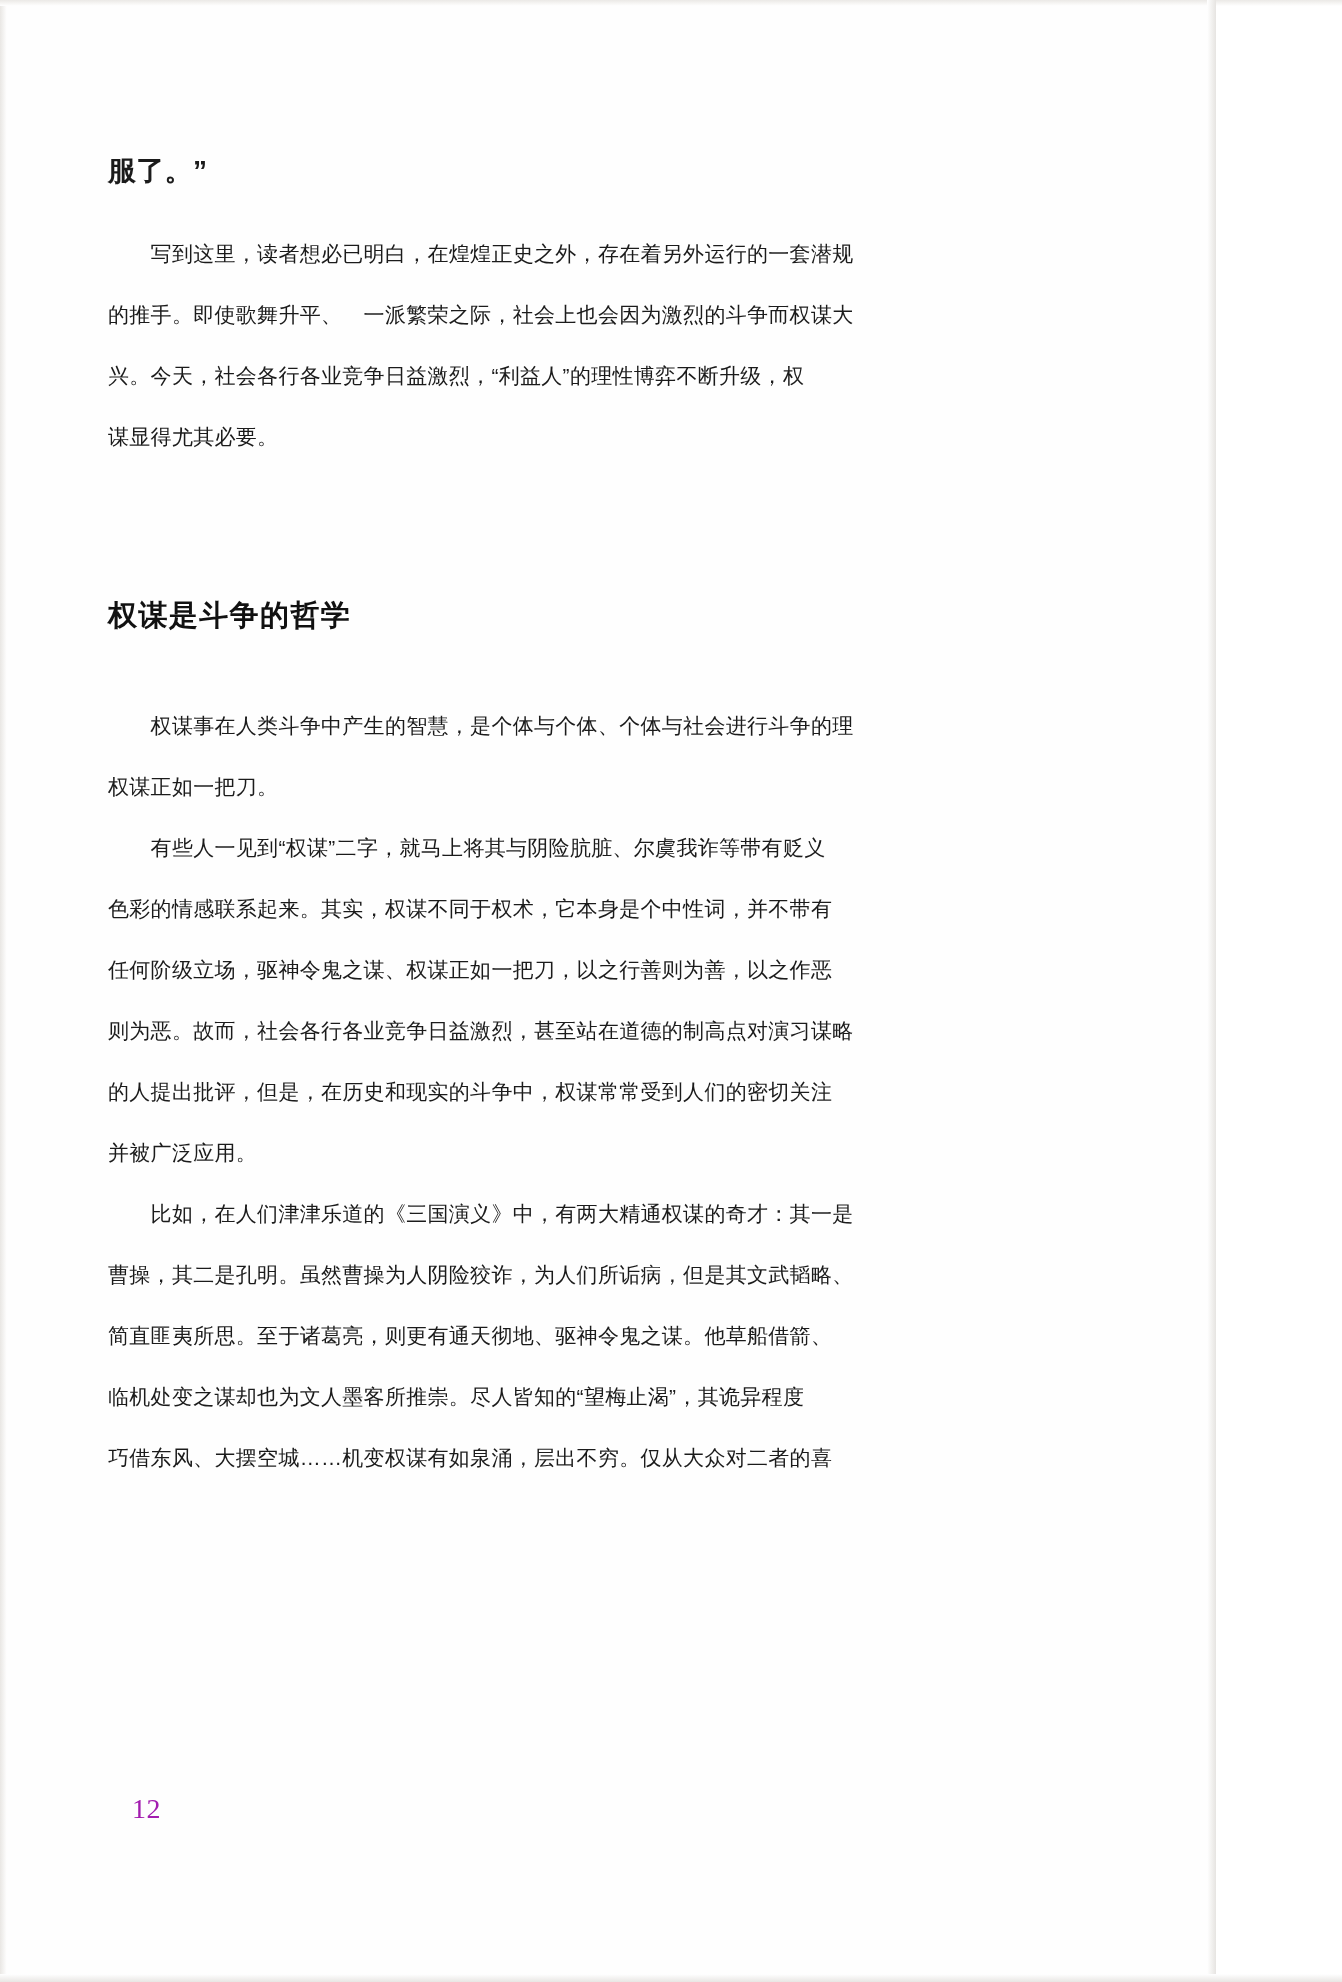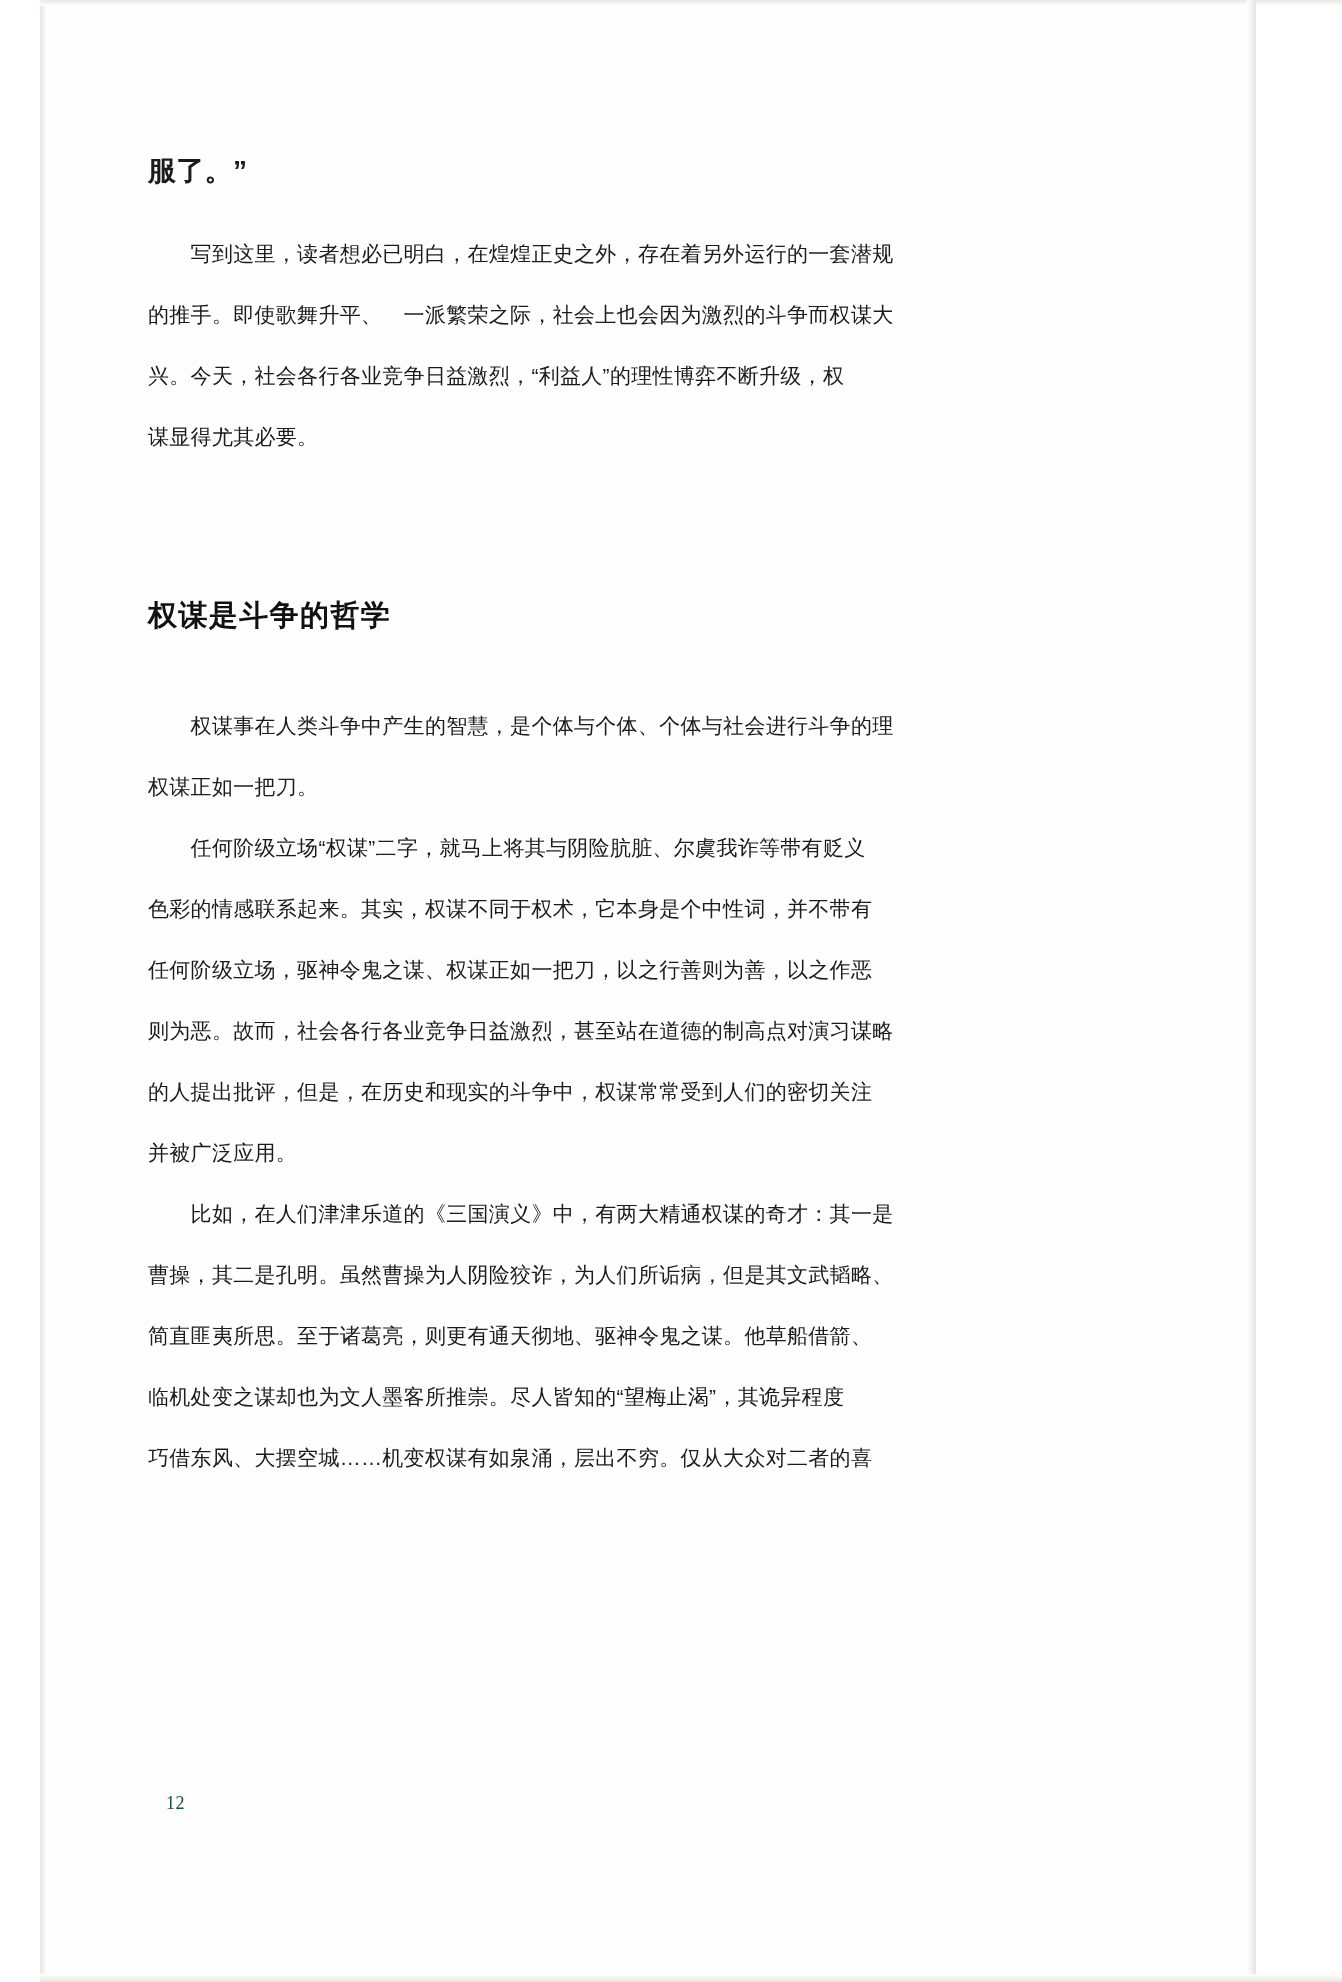--- a/index.html
+++ b/index.html
@@ -17,21 +17,20 @@
 
   
   .page {
     position: absolute;
     left: 0;
     top: 0;
     width: 1216px;
     height: 1982px;
     background: #fefefe;
     box-sizing: border-box;
-    margin-left: 40px;
   }
 
   
   .page-edge-left {
     position: absolute;
     left: 0; top: 0;
     width: 7px; height: 1982px;
     background: linear-gradient(to right, #e9e7e4, #ffffff);
   }
   .page-edge-top {
@@ -84,25 +83,25 @@
     font-size: 29px;
     font-weight: 700;
     color: #111111;
     line-height: 56px;
     letter-spacing: 1.4px;
     white-space: pre;
   }
 
   .page-number {
     position: absolute;
-    left: 126px;
+    left: 132px;
     top: 1793px;
     font-family: "Liberation Serif", "DejaVu Serif", serif;
-    font-size: 18px;
-    color: #14532d;
+    font-size: 28px;
+    color: #a21caf;
     letter-spacing: 0.5px;
   }
 </style>
 </head>
 <body>
 
 <div class="page">
 
   <div class="page-edge-left"></div>
   <div class="page-edge-top"></div>
@@ -127,21 +126,21 @@
     <div class="heading">权谋是斗争的哲学</div>
 
     <div class="gap-md"></div>
 
     <div>
       <div class="ln">　　权谋事在人类斗争中产生的智慧，是个体与个体、个体与社会进行斗争的理</div>
       <div class="ln">权谋正如一把刀。</div>
     </div>
 
     <div>
-      <div class="ln">　　任何阶级立场“权谋”二字，就马上将其与阴险肮脏、尔虞我诈等带有贬义</div>
+      <div class="ln">　　有些人一见到“权谋”二字，就马上将其与阴险肮脏、尔虞我诈等带有贬义</div>
       <div class="ln">色彩的情感联系起来。其实，权谋不同于权术，它本身是个中性词，并不带有</div>
       <div class="ln">任何阶级立场，驱神令鬼之谋、权谋正如一把刀，以之行善则为善，以之作恶</div>
       <div class="ln">则为恶。故而，社会各行各业竞争日益激烈，甚至站在道德的制高点对演习谋略</div>
       <div class="ln">的人提出批评，但是，在历史和现实的斗争中，权谋常常受到人们的密切关注</div>
       <div class="ln">并被广泛应用。</div>
     </div>
 
     <div>
       <div class="ln">　　比如，在人们津津乐道的《三国演义》中，有两大精通权谋的奇才：其一是</div>
       <div class="ln">曹操，其二是孔明。虽然曹操为人阴险狡诈，为人们所诟病，但是其文武韬略、</div>

